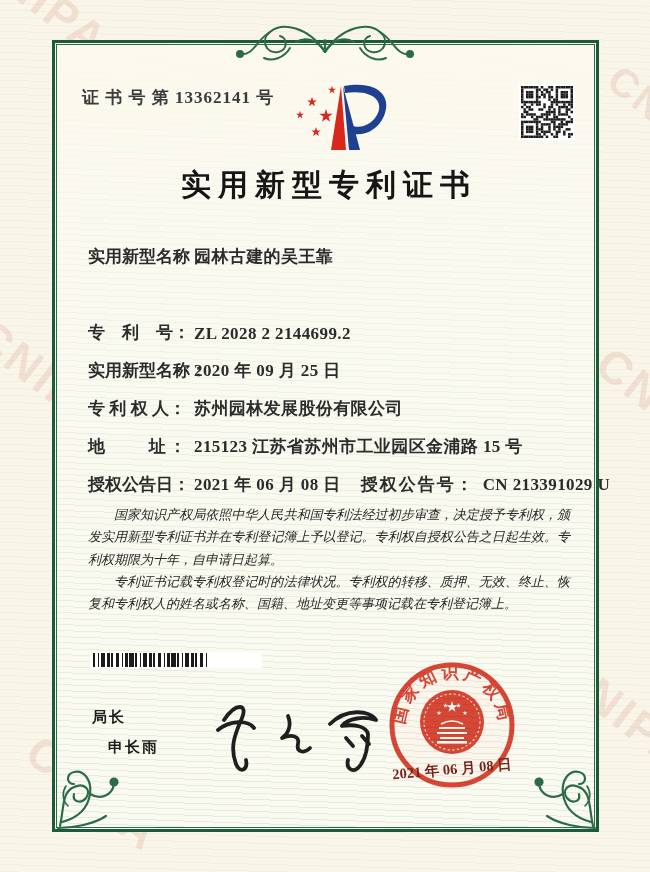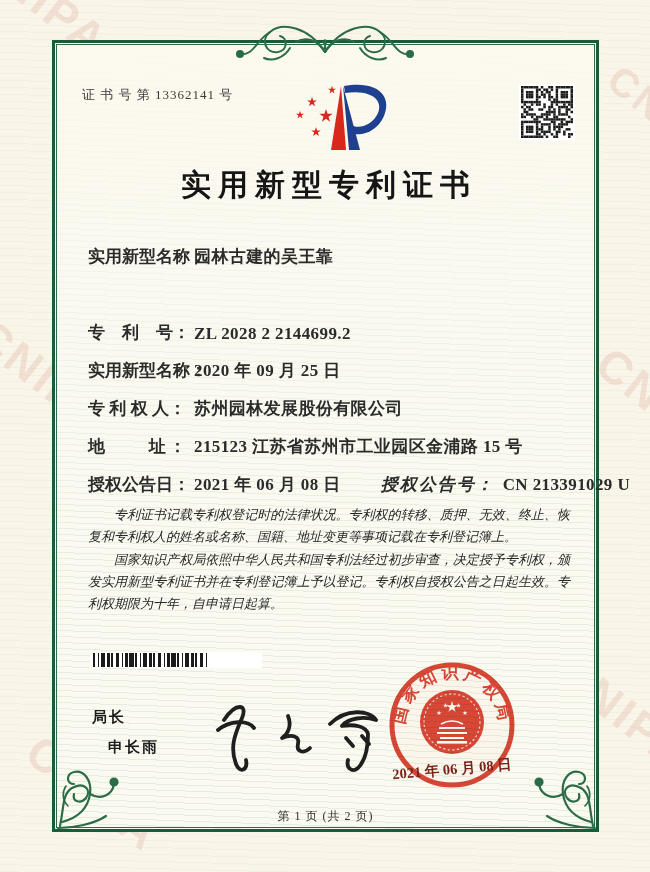--- a/index.html
+++ b/index.html
@@ -35,35 +35,35 @@
       #fbfaf1;
   }
   .frame-inner{
     position:absolute;inset:1px;border:1px solid #2a6a4a;pointer-events:none;
   }
   .ornament-top{position:absolute;left:230px;top:18px;}
   .flourish-bl{position:absolute;left:54px;top:730px;}
   .flourish-br{position:absolute;left:529px;top:730px;transform:scaleX(-1);}
   
   .certno{
-    position:absolute;left:82px;top:86px;font-size:13px;letter-spacing:1px;color:#3a3a3a;
+    position:absolute;left:82px;top:86px;font-size:17px;letter-spacing:1px;color:#3a3a3a;font-weight:bold;
   }
   .qr{position:absolute;left:519px;top:84px;width:52px;height:52px;background:#fff;padding:2px;}
   .logo{position:absolute;left:288px;top:80px;}
   .title{
     position:absolute;left:52px;top:165px;width:547px;text-align:center;
     font-size:30px;font-weight:bold;letter-spacing:7px;color:#151515;text-indent:7px;
   }
   .row{position:absolute;left:88px;width:490px;font-size:17px;color:#2b2b2b;white-space:nowrap;}
   .row .lbl{
     display:inline-block;width:98px;font-weight:600;
     text-align:justify;text-align-last:justify;vertical-align:bottom;
   }
   .row .val{font-weight:600;margin-left:8px;letter-spacing:0.4px;}
-  .row .lbl2{display:inline-block;font-weight:600;margin-left:40px;letter-spacing:2px;font-style:italic;}
+  .row .lbl2{display:inline-block;font-weight:600;margin-left:20px;letter-spacing:2px;}
   .paras{
     position:absolute;left:88px;top:504px;width:482px;
     font-size:13px;line-height:1.72;color:#262626;text-align:justify;font-style:italic;
   }
   .paras p{margin:0;text-indent:2em;}
   .barcode{
     position:absolute;left:90px;top:652px;width:172px;height:16px;background:#fff;
     display:flex;align-items:stretch;overflow:hidden;padding:1px 2px;box-sizing:border-box;
   }
   .barcode span{flex:0 0 auto;height:100%;}
@@ -422,22 +422,22 @@
     <span class="lbl">专 利 权 人：</span><span class="val">苏州园林发展股份有限公司</span>
   </div>
   <div class="row" style="top:435px">
     <span class="lbl">地　　址：</span><span class="val">215123 江苏省苏州市工业园区金浦路 15 号</span>
   </div>
   <div class="row" style="top:473px">
     <span class="lbl">授权公告日：</span><span class="val">2021 年 06 月 08 日</span><span class="lbl2">授权公告号：</span><span class="val">CN 213391029 U</span>
   </div>
 
   <div class="paras">
+    <p>国家知识产权局依照中华人民共和国专利法经过初步审查，决定授予专利权，颁发实用新型专利证书并在专利登记簿上予以登记。专利权自授权公告之日起生效。专利权期限为十年，自申请日起算。</p>
     <p>专利证书记载专利权登记时的法律状况。专利权的转移、质押、无效、终止、恢复和专利权人的姓名或名称、国籍、地址变更等事项记载在专利登记簿上。</p>
-    <p>国家知识产权局依照中华人民共和国专利法经过初步审查，决定授予专利权，颁发实用新型专利证书并在专利登记簿上予以登记。专利权自授权公告之日起生效。专利权期限为十年，自申请日起算。</p>
   </div>
 
   <div class="barcode">
       <span style="width: 1px; background: transparent;"></span>
       <span style="width: 2px; background: rgb(27, 27, 27);"></span>
       <span style="width: 3px; background: transparent;"></span>
       <span style="width: 1px; background: rgb(27, 27, 27);"></span>
       <span style="width: 2px; background: transparent;"></span>
       <span style="width: 3px; background: rgb(27, 27, 27);"></span>
       <span style="width: 1px; background: rgb(27, 27, 27);"></span>
@@ -524,15 +524,14 @@
       <use href="#star" transform="translate(68.5,55.5) scale(2.6)" fill="#fff"></use>
       <use href="#star" transform="translate(81.5,55.5) scale(2.6)" fill="#fff"></use>
       <use href="#star" transform="translate(88,63) scale(2.6)" fill="#fff"></use>
       <path d="M64,74 q11,-6 22,0" stroke="#fff" fill="none" stroke-width="1.6"></path>
       <path d="M62,78 h26 M60,83 h30 M63,88 h24" stroke="#fff" stroke-width="2"></path>
       <rect x="60" y="91" width="30" height="2.6" fill="#fff"></rect>
     </g>
     <text x="75" y="124" text-anchor="middle" font-size="14.5" font-weight="bold" fill="#6f1209" transform="rotate(-5 75 120)">2021 年 06 月 08 日</text>
   </svg>
 
-  <div class="footer">第 1 页 (共 2 页)</div>
 
 </div>
 
 </body></html>

